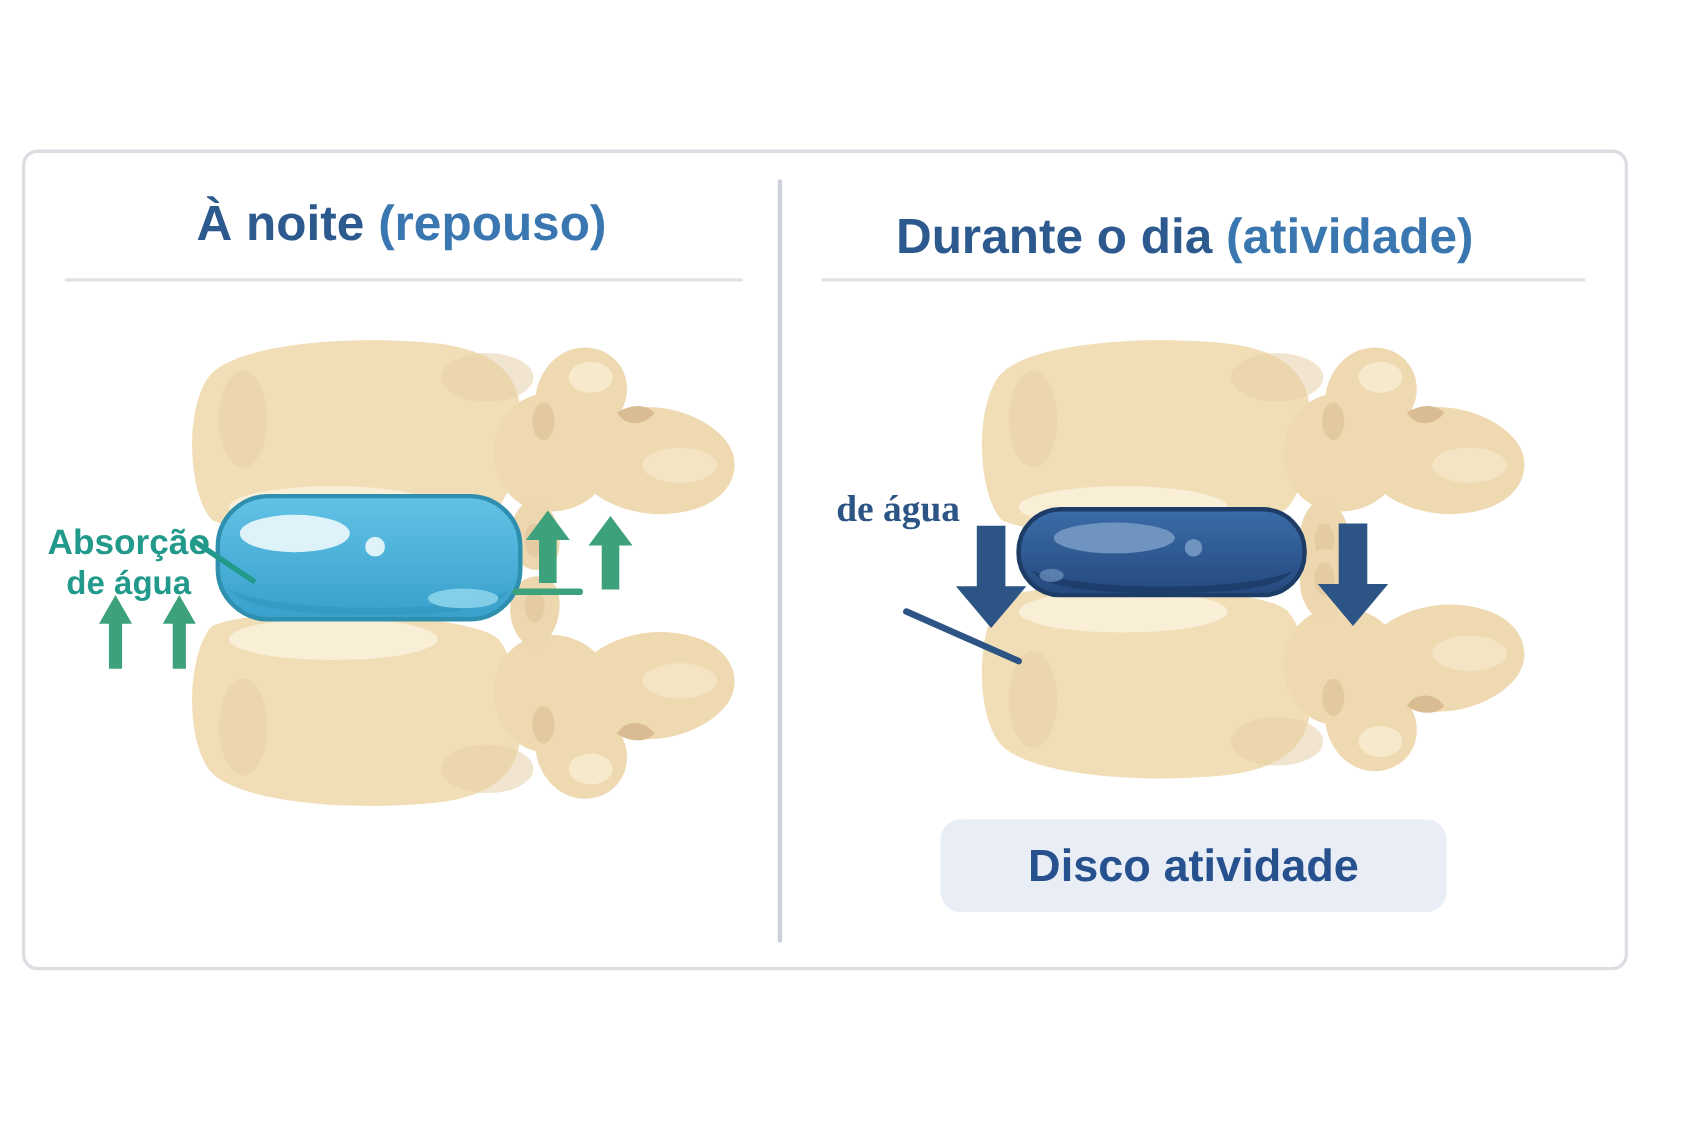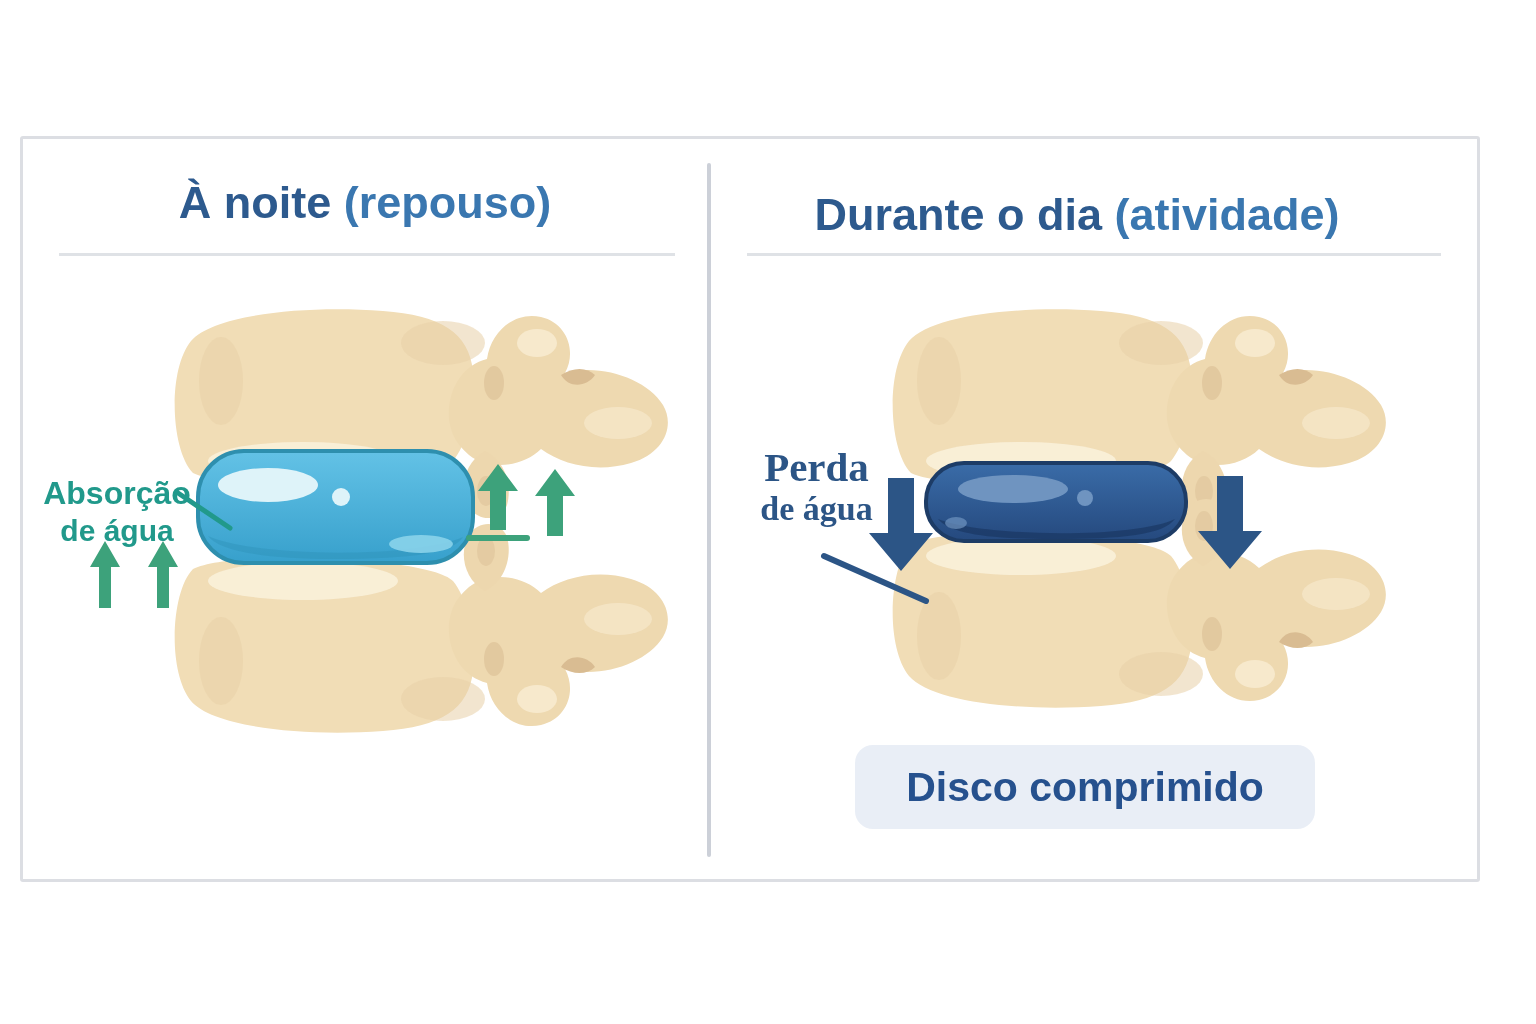--- a/index.html
+++ b/index.html
@@ -16,21 +16,21 @@
     --bone:#f1ddb6;
     --bone-2:#eed9b0;
     --bone-hi:#f9efd8;
     --bone-sh:#dcc096;
   }
   *{margin:0;padding:0;box-sizing:border-box}
   html,body{width:1536px;height:1024px;background:#ffffff;overflow:hidden;
     font-family:"Liberation Sans", sans-serif;}
   .stage{position:relative;width:1536px;height:1024px;background:#fff;}
   .frame{position:absolute;left:20px;top:136px;width:1460px;height:746px;
-    background:#fff;border:3px solid var(--frame-border);border-radius:3px;}
+    background:#fff;border:3px solid var(--frame-border);border-radius:14px;}
   .v-divider{position:absolute;left:684px;top:24px;width:4px;height:694px;
     background:var(--divider-gray);border-radius:2px;}
   .panel-title{position:absolute;top:38px;text-align:center;
     font-weight:bold;font-size:45px;color:var(--title-navy);letter-spacing:0px;white-space:nowrap;}
   .panel-title .note{color:var(--title-note);font-weight:bold;}
   .panel-title.left{left:0;width:684px;}
   .panel-title.right{left:668px;width:772px;margin-top:12px;}
   .title-rule{position:absolute;top:114px;height:3px;background:var(--rule-gray);}
   .title-rule.left{left:36px;width:616px;}
   .title-rule.right{left:724px;width:694px;}
@@ -146,22 +146,21 @@
         <ellipse cx="243" cy="222" rx="11" ry="6" fill="#6f94c0" opacity="0.7"></ellipse>
       </g>
       <line x1="111" y1="255" x2="213" y2="300" stroke="#2c5586" stroke-width="6" stroke-linecap="round"></line>
       <g fill="#2c5586">
         <path d="M175,177 L201,177 L201,232 L220,232 L188,270 L156,232 L175,232 Z"></path>
         <path d="M504,175 L530,175 L530,230 L549,230 L517,268 L485,230 L504,230 Z"></path>
       </g>
     </svg>
 
     <div class="annotation right">
-      <div class="l1">Perda</div>
       <div class="l2">de água</div>
     </div>
 
     <div class="badge right">
-      <span>Disco comprimido</span>
+      <span>Disco atividade</span>
     </div>
 
   </div>
 </div>
 
 </body></html>

